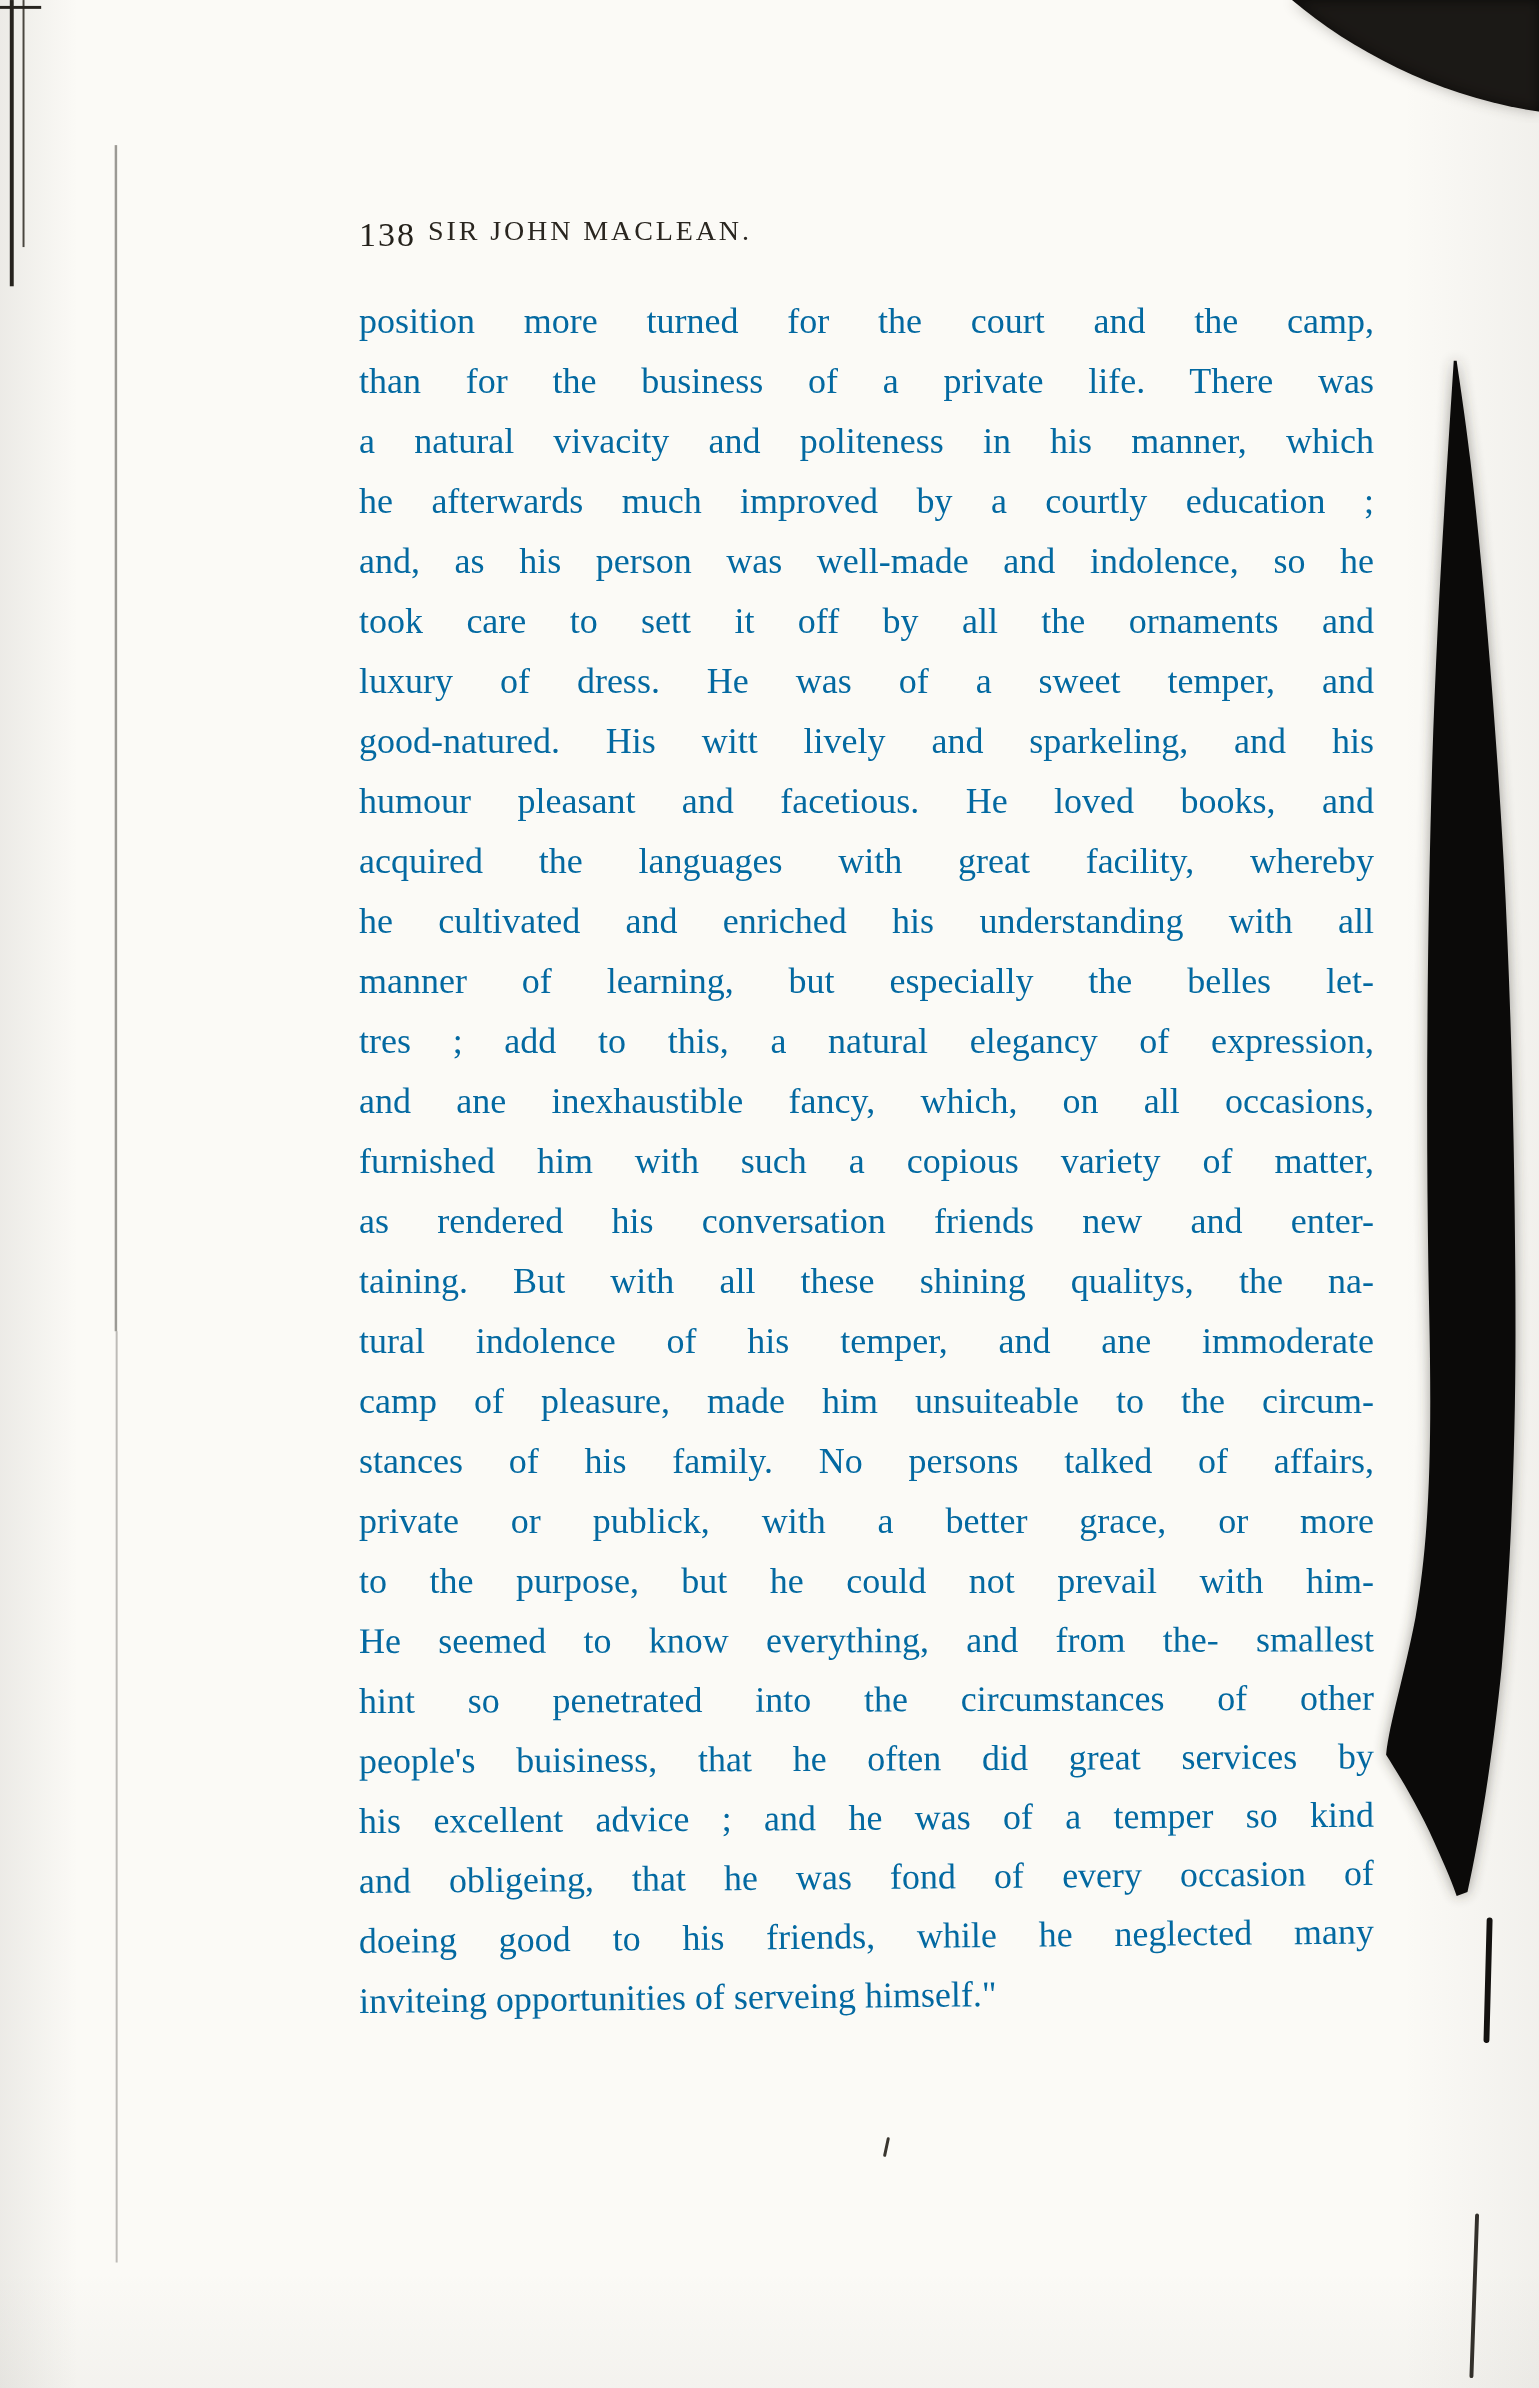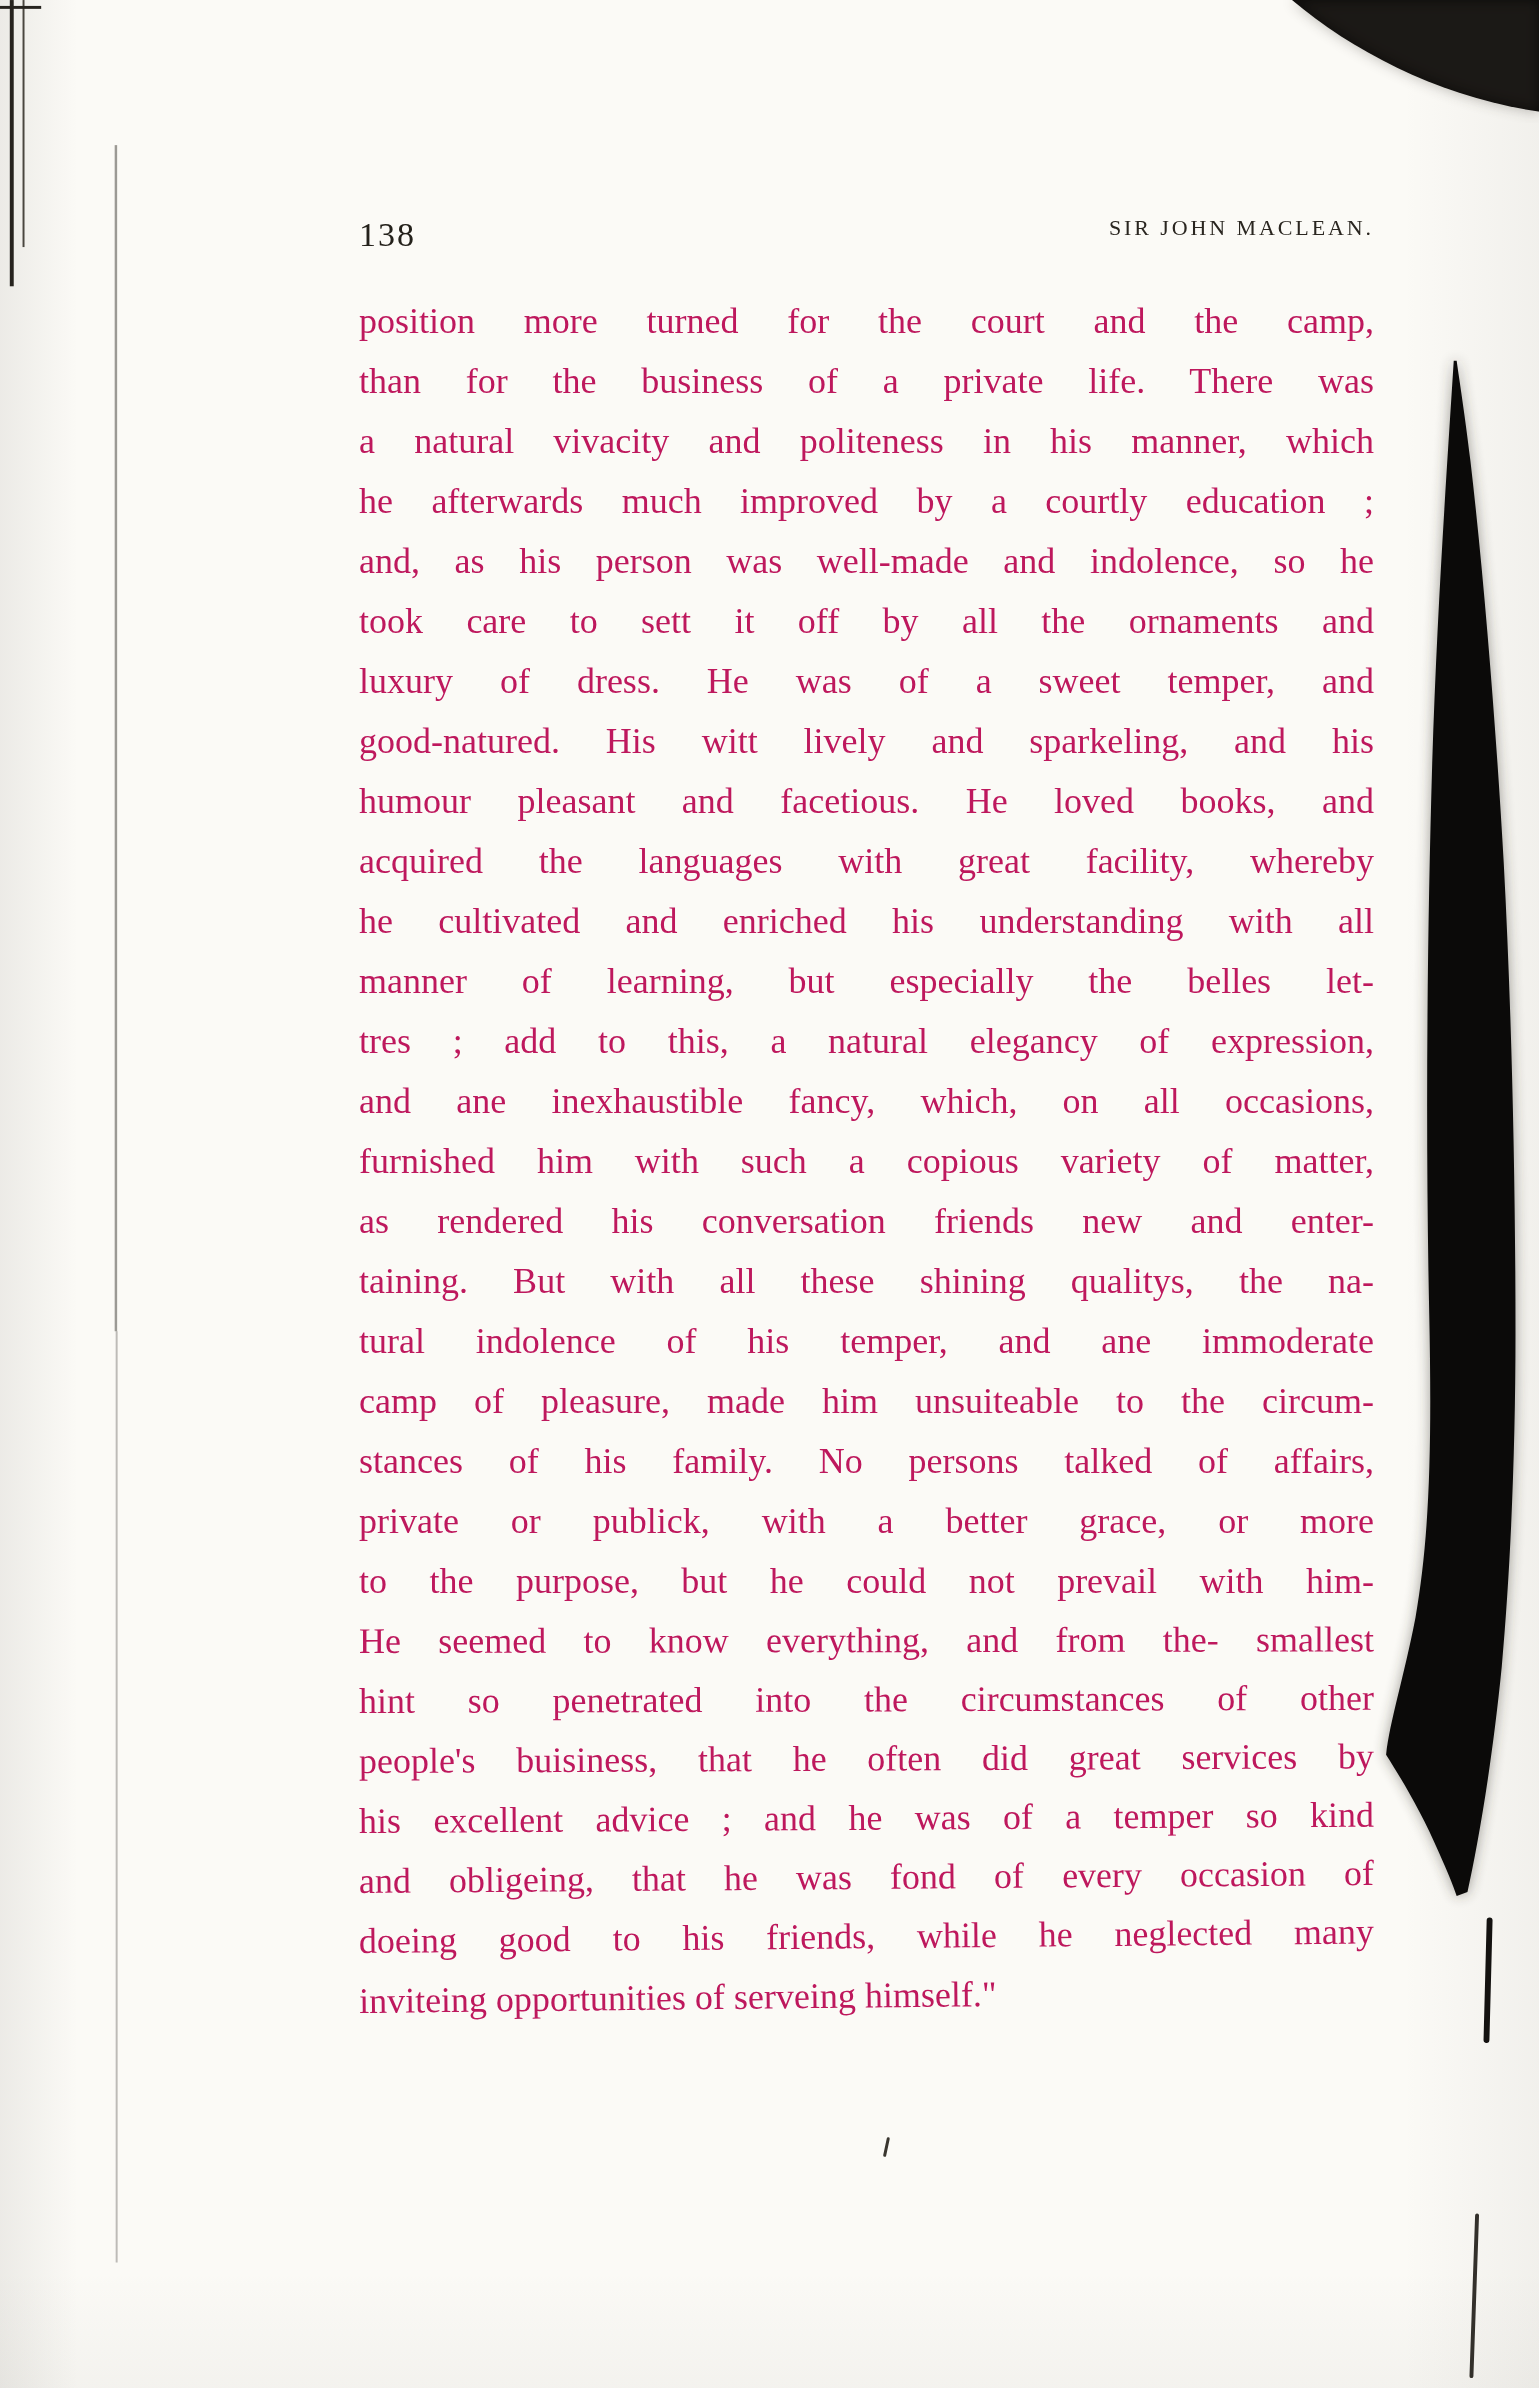--- a/index.html
+++ b/index.html
@@ -29,30 +29,30 @@
     left: 359px; top: 216px;
     font-size: 34px;
     letter-spacing: 2px;
     color: #24211b;
   }
   .running-header {
     position: absolute;
     left: 359px; top: 215px;
     width: 1015px;
     padding-left: 69px;
-    text-align: right;
-    font-size: 22px;
+    text-align: left;
+    font-size: 28px;
     letter-spacing: 2.9px;
     color: #2a2620;
   }
   .text-block {
     position: absolute;
     left: 359px; top: 291px;
     width: 1015px;
-    color: #be185d;
+    color: #0369a1;
   }
   .line {
     font-size: 36px;
     line-height: 60px;
     height: 60px;
     overflow: hidden;
     text-align: justify;
     text-align-last: justify;
   }
   .line::after {

